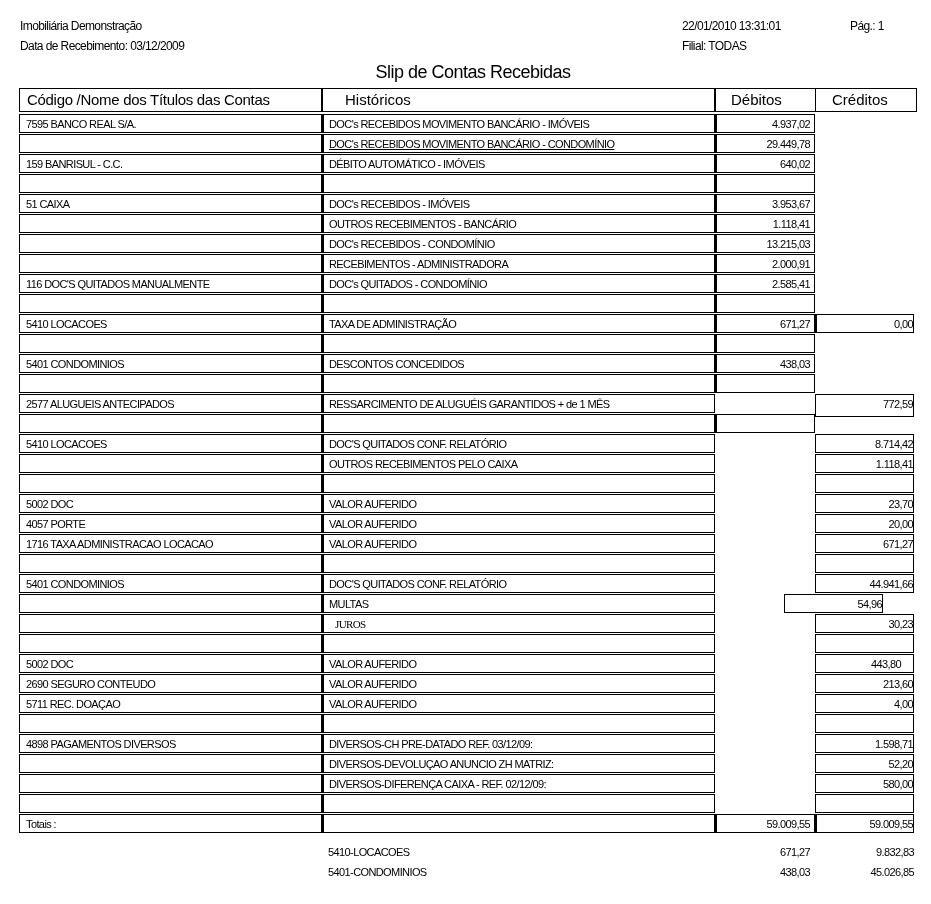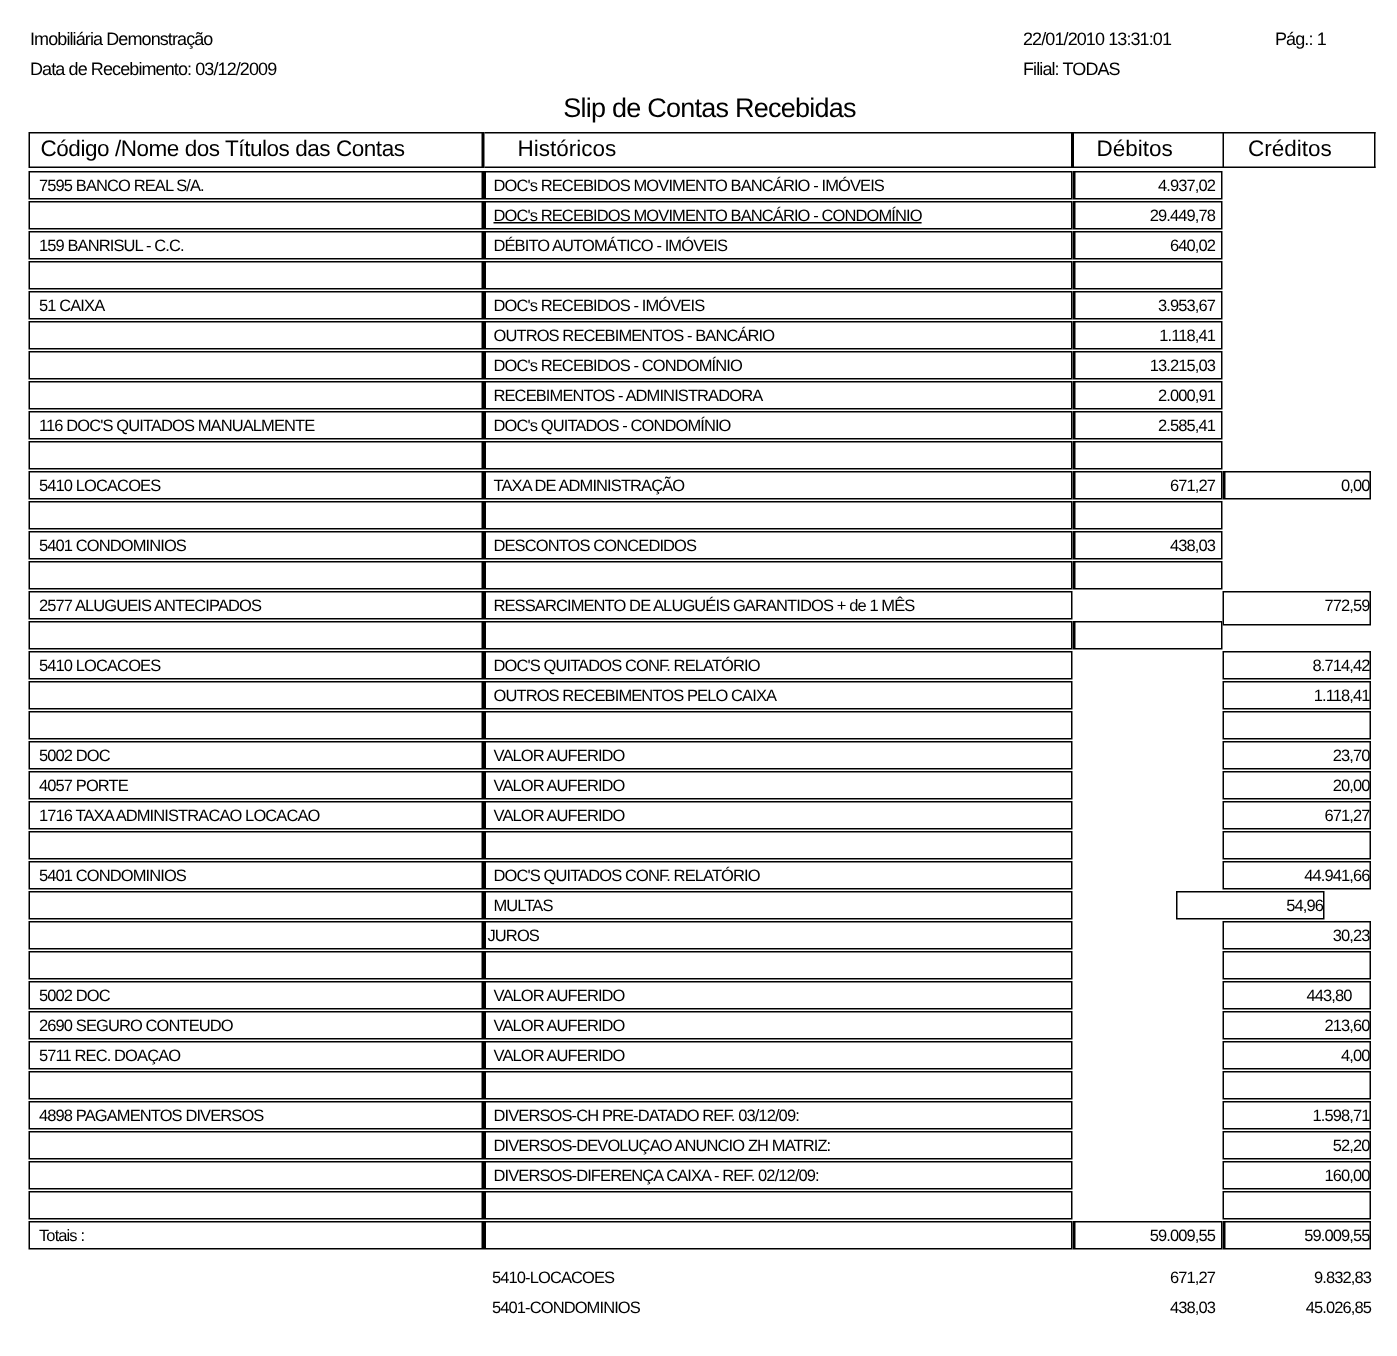--- a/index.html
+++ b/index.html
@@ -326,21 +326,21 @@
       </div>
       <div class="box" style="left: 784px; top: 594px; width: 99px; height: 19px;">
         <span class="cell-text num" style="right: 0px;">54,96</span>
       </div>
     </div>
     <div>
       <div class="box" style="left: 19px; top: 614px; width: 303px; height: 19px;">
         <span class="cell-text" style="left: 6px;"></span>
       </div>
       <div class="box thickleft" style="left: 322px; top: 614px; width: 393px; height: 19px;">
-        <span class="cell-text" style="left: 1px;">JUROS</span>
+        <span class="cell-text" style="left: 11px; font-family: Liberation Serif, serif;">JUROS</span>
       </div>
       <div class="box" style="left: 815px; top: 614px; width: 99px; height: 19px;">
         <span class="cell-text num" style="right: 0px;">30,23</span>
       </div>
     </div>
     <div>
       <div class="box" style="left: 19px; top: 634px; width: 303px; height: 19px;">
         <span class="cell-text" style="left: 6px;"></span>
       </div>
       <div class="box thickleft" style="left: 322px; top: 634px; width: 393px; height: 19px;">
@@ -417,21 +417,21 @@
       </div>
     </div>
     <div>
       <div class="box" style="left: 19px; top: 774px; width: 303px; height: 19px;">
         <span class="cell-text" style="left: 6px;"></span>
       </div>
       <div class="box thickleft" style="left: 322px; top: 774px; width: 393px; height: 19px;">
         <span class="cell-text" style="left: 5px;">DIVERSOS-DIFERENÇA CAIXA - REF. 02/12/09:</span>
       </div>
       <div class="box" style="left: 815px; top: 774px; width: 99px; height: 19px;">
-        <span class="cell-text num" style="right: 0px;">160,00</span>
+        <span class="cell-text num" style="right: 0px;">580,00</span>
       </div>
     </div>
     <div>
       <div class="box" style="left: 19px; top: 794px; width: 303px; height: 19px;">
         <span class="cell-text" style="left: 6px;"></span>
       </div>
       <div class="box thickleft" style="left: 322px; top: 794px; width: 393px; height: 19px;">
         <span class="cell-text" style="left: 5px;"></span>
       </div>
       <div class="box" style="left: 815px; top: 794px; width: 99px; height: 19px;">

